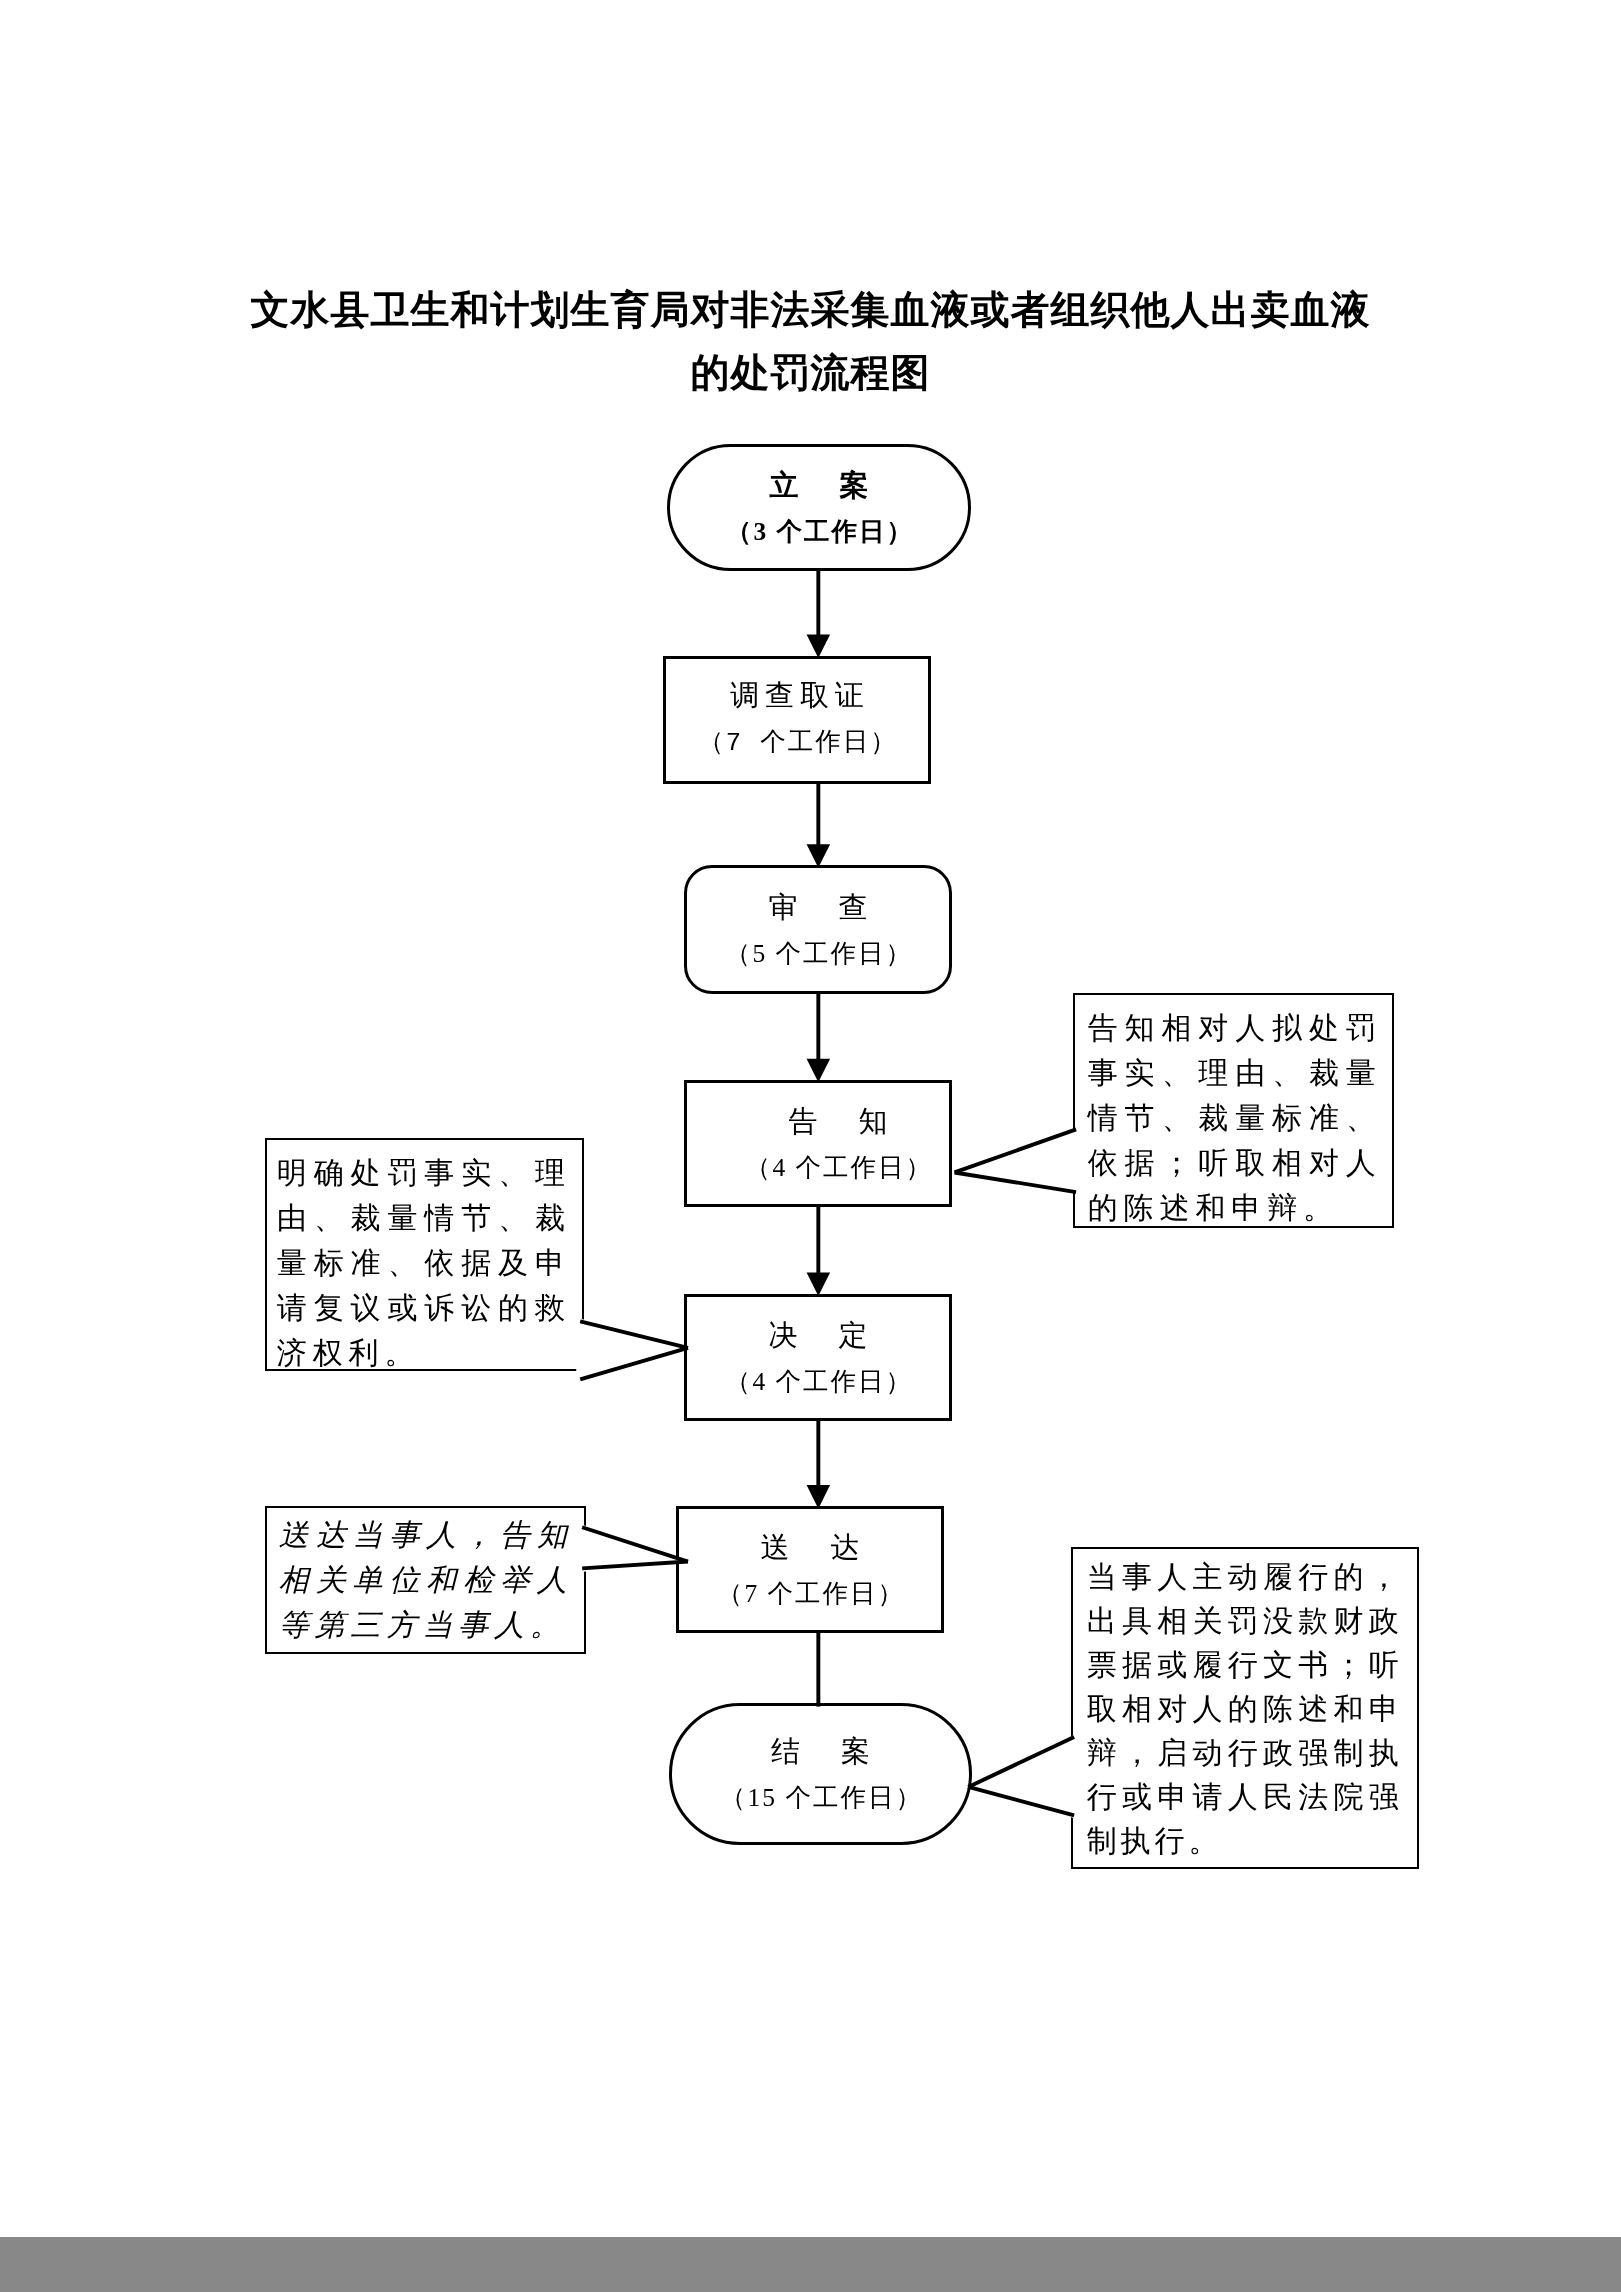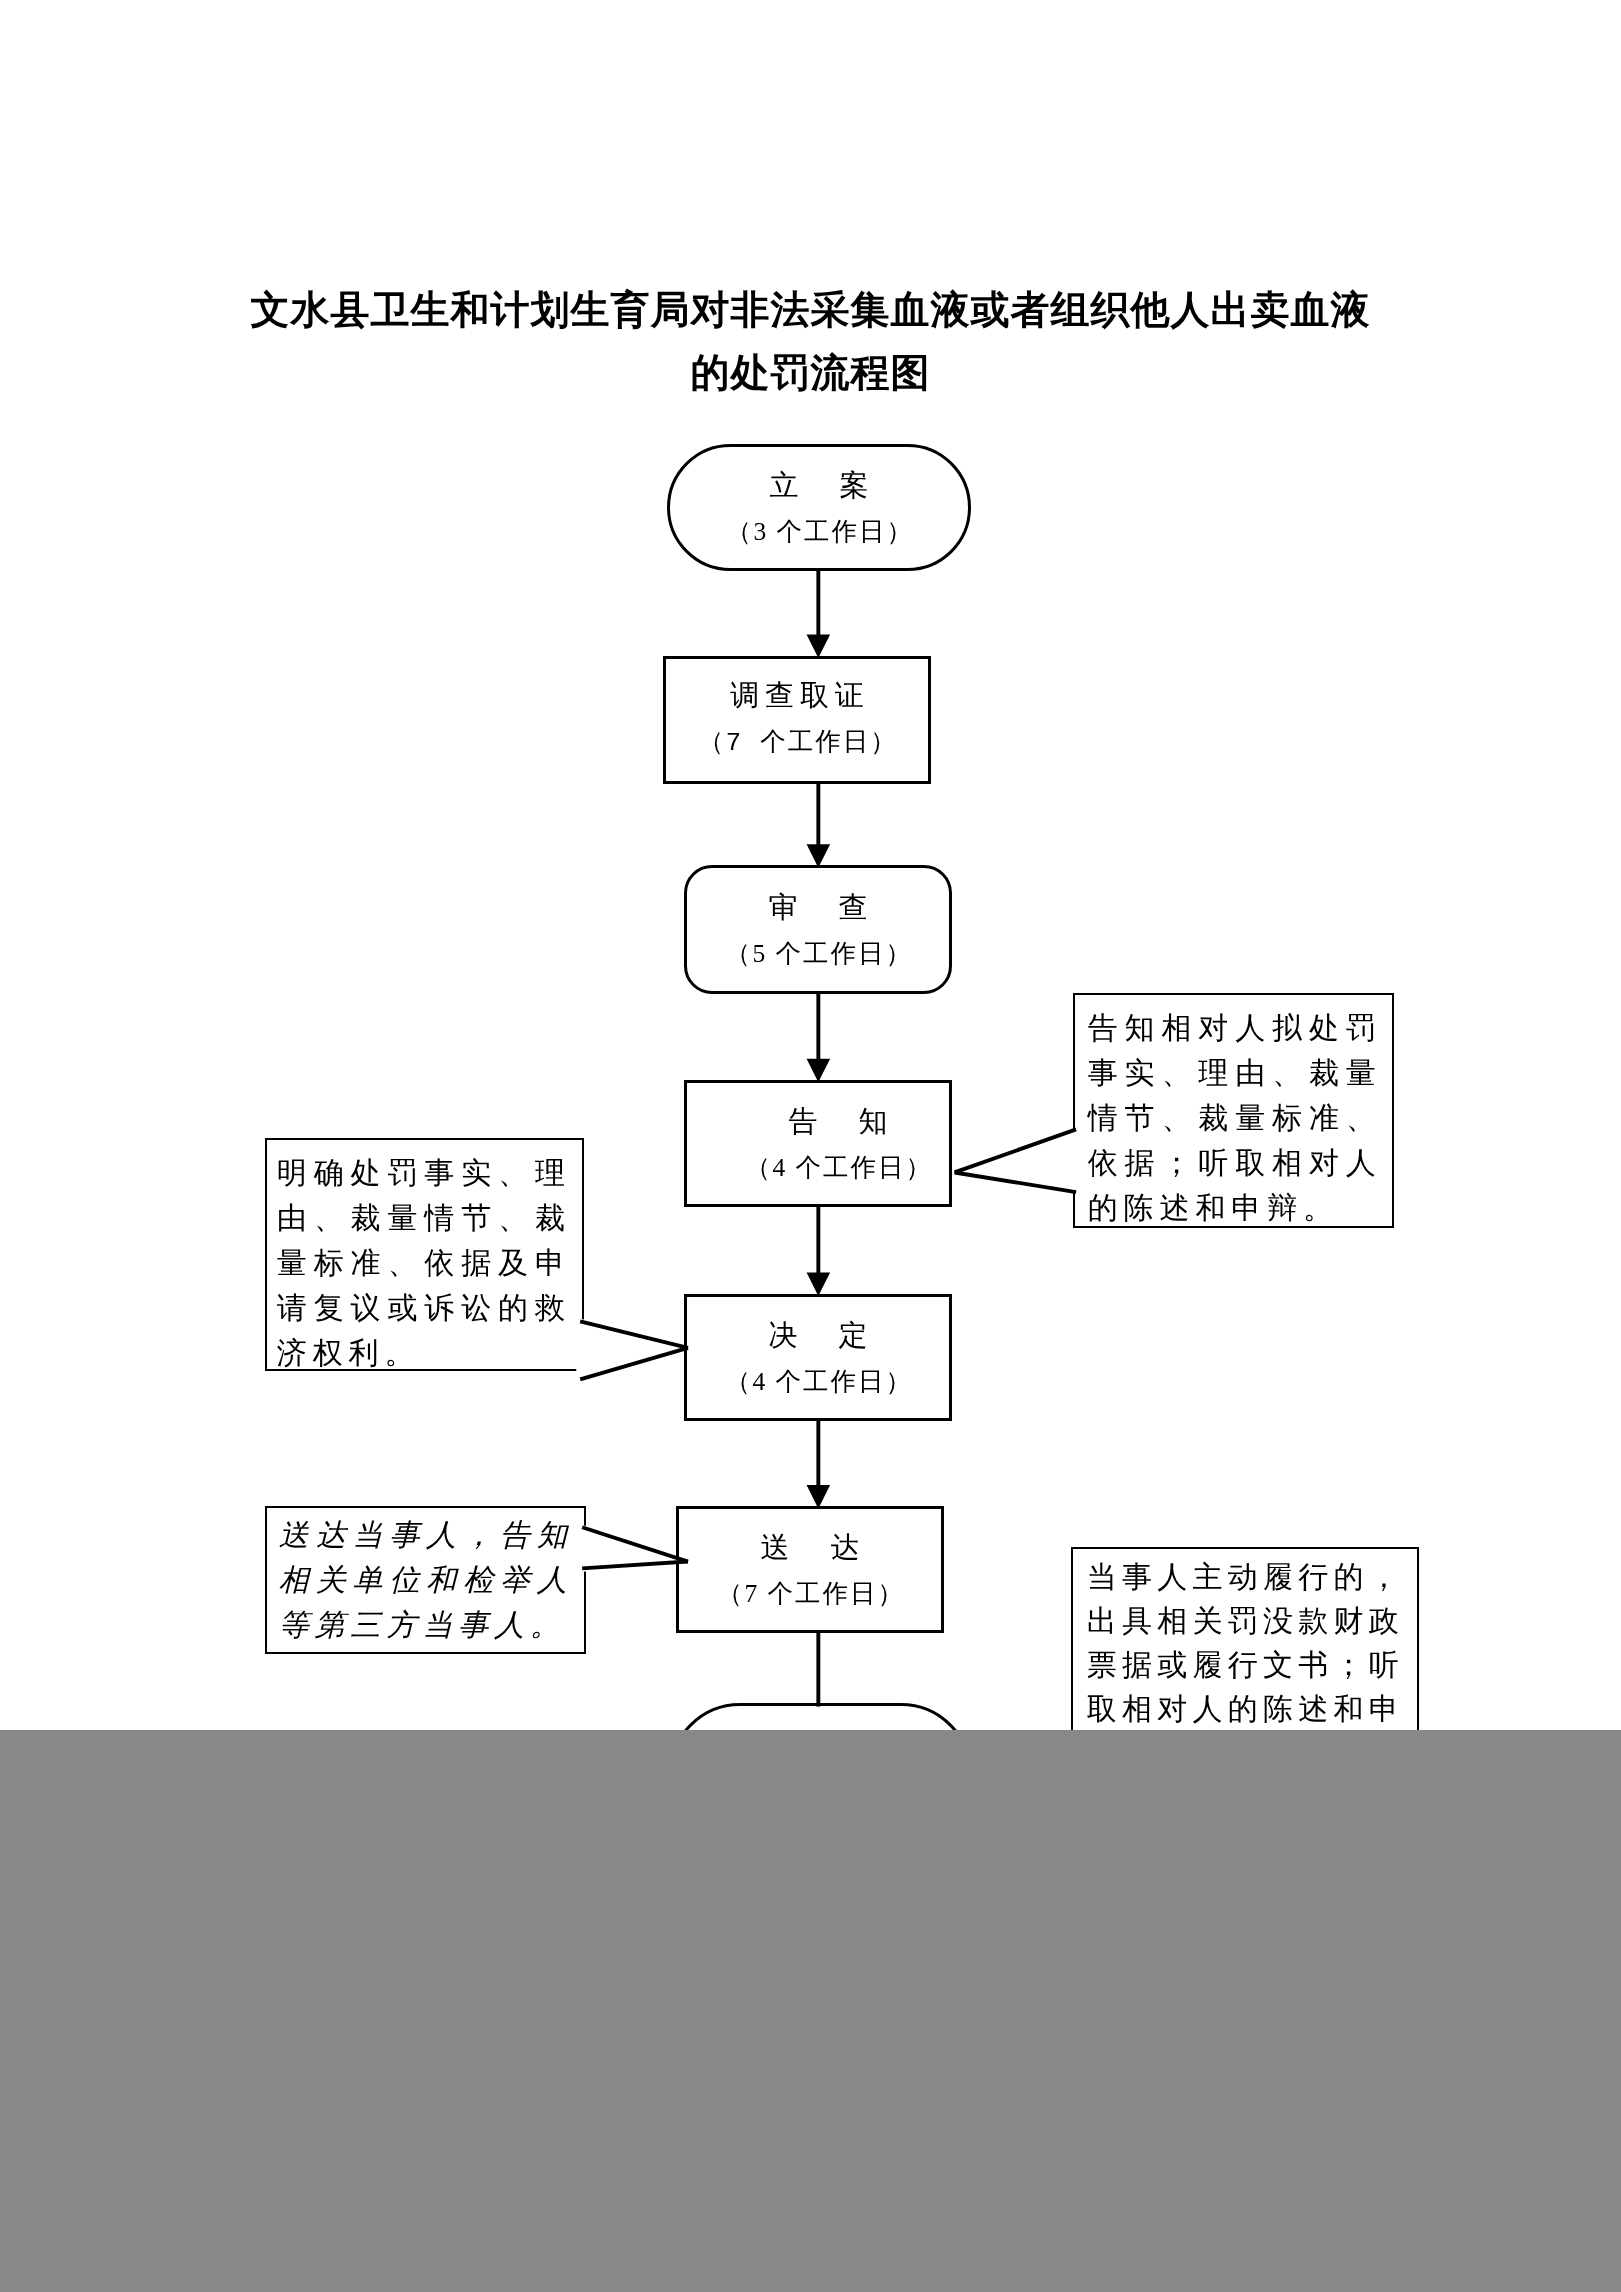--- a/index.html
+++ b/index.html
@@ -1,18 +1,18 @@
 <!DOCTYPE html>
 <html><head>
 <meta charset="utf-8">
 <style>
   html,body{margin:0;padding:0;background:#888;}
   .page{
     position:relative;
-    width:1621px;height:1730px;
+    width:1621px;height:2237px;
     margin:0 auto;
     background:#ffffff;
     font-family:"Liberation Serif","DejaVu Serif",serif;
     color:#000;
     overflow:hidden;
   }
   .title{
     position:absolute;top:278px;left:0;width:100%;
     text-align:center;
     font-family:"Liberation Sans","DejaVu Sans",sans-serif;
@@ -68,21 +68,21 @@
 </head>
 <body>
 
 <div class="page">
 
   <div class="title">
     <div>文水县卫生和计划生育局对非法采集血液或者组织他人出卖血液</div>
     <div>的处罚流程图</div>
   </div>
 
-  <div class="node oval-start" style="left:667px;top:444px;width:304px;height:127px;">
+  <div class="node oval-start" style="left:667px;top:444px;width:304px;height:127px;font-weight:bold;">
     <div class="nlabel">立　案</div>
     <div class="ndur">（3 个工作日）</div>
   </div>
 
   <div class="node" style="left:663px;top:656px;width:268px;height:128px;font-family:Liberation Mono, monospace;">
     <div class="nlabel">调查取证</div>
     <div class="ndur">（7 个工作日）</div>
   </div>
 
   <div class="node" style="left:684px;top:865px;width:268px;height:129px;border-radius:28px;">

